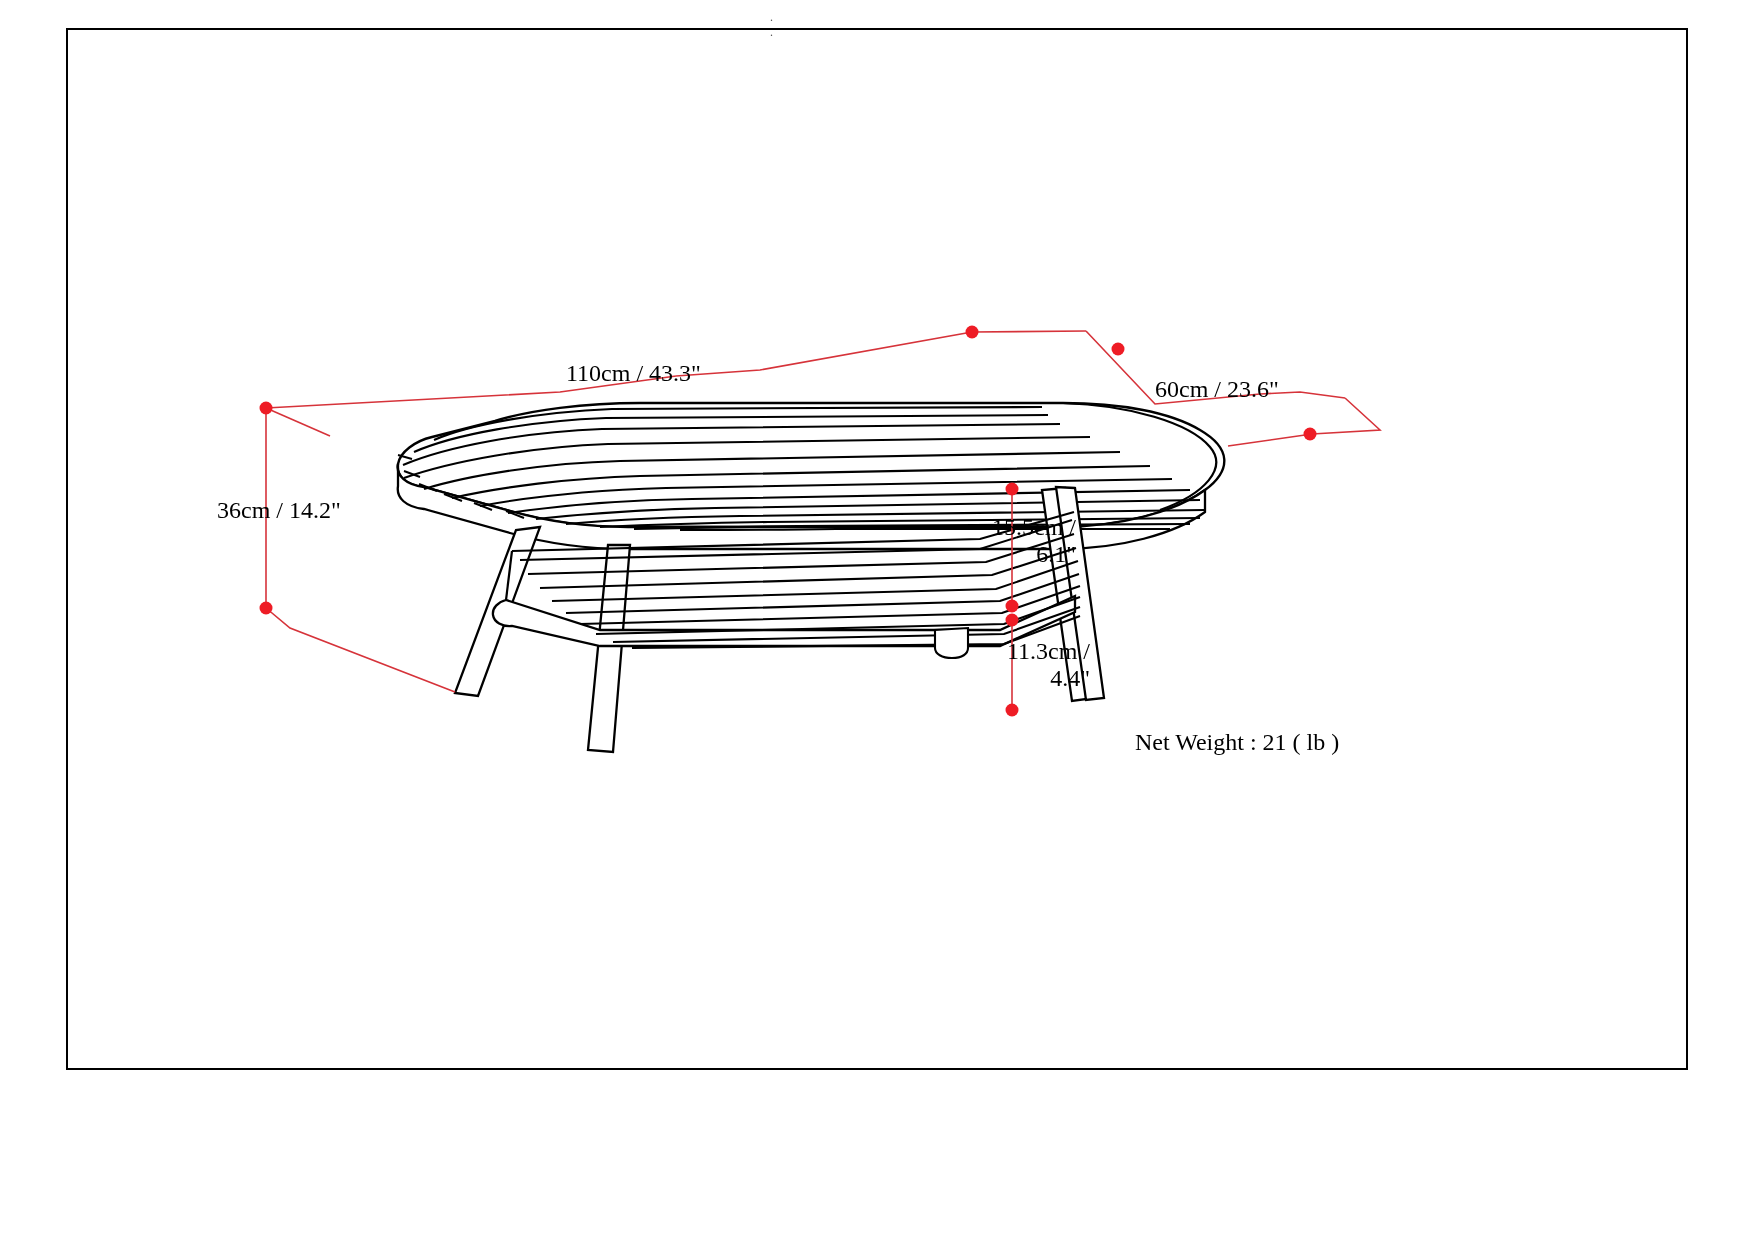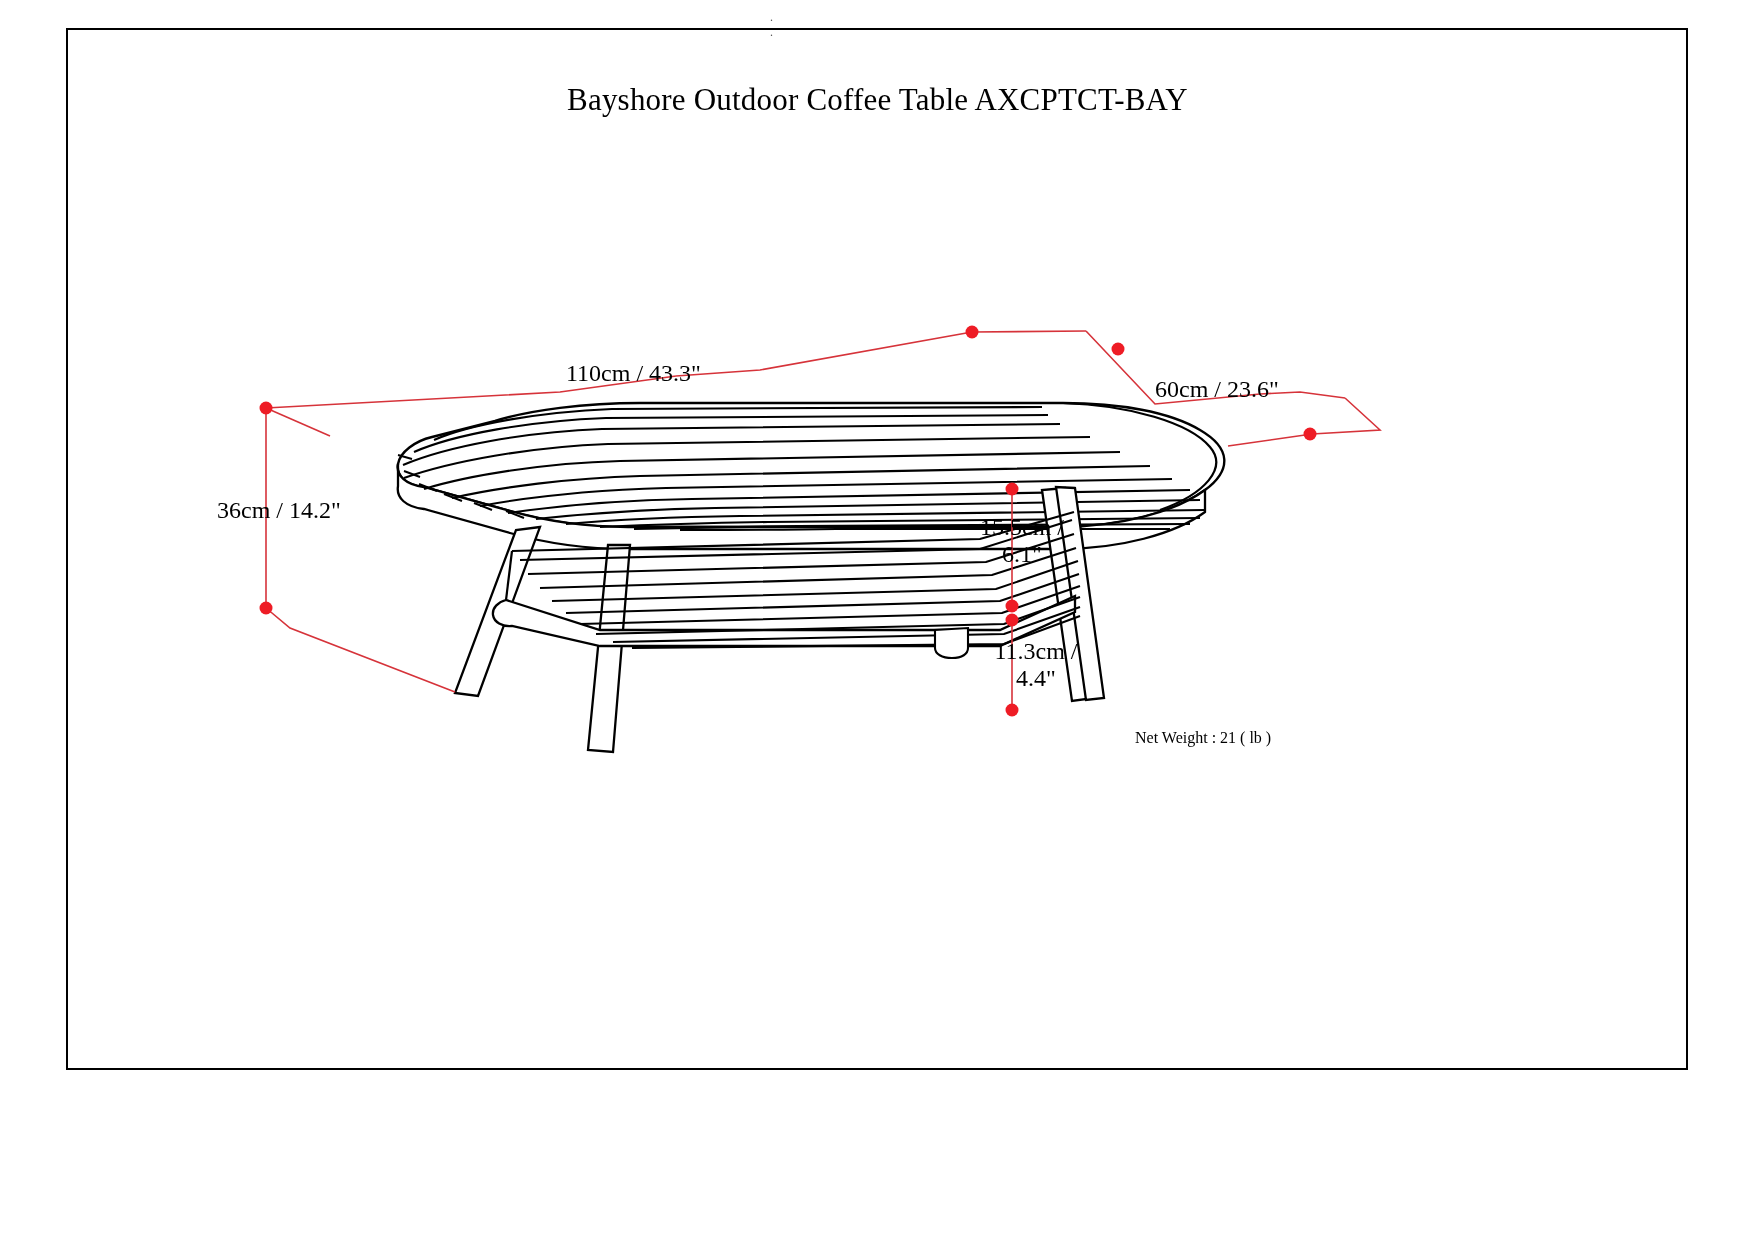--- a/index.html
+++ b/index.html
@@ -51,26 +51,26 @@
     color: #555;
     letter-spacing: 42px;
   }
   .dim-label {
     position: absolute;
     color: #000000;
     font-size: 24px;
     white-space: nowrap;
     line-height: 1.12;
   }
-  .dim-label.center { text-align: center; }
+  .dim-label.center { text-align: right; }
   .netweight {
     position: absolute;
     left: 1135px;
     top: 729px;
-    font-size: 16px;
+    font-size: 24px;
     color: #000000;
     white-space: nowrap;
   }
   svg.art {
     position: absolute;
     left: 0; top: 0;
     width: 1755px;
     height: 1241px;
     pointer-events: none;
   }
@@ -80,21 +80,20 @@
 </style>
 </head>
 <body>
 
 <div id="page">
 
   <div class="page-border"></div>
 
   <div class="tickmarks">. .</div>
 
-  <div class="title">Bayshore Outdoor Coffee Table AXCPTCT-BAY</div>
 
   <svg class="art" viewBox="0 0 1755 1241" xmlns="http://www.w3.org/2000/svg">
 
     <g>
 
       <path class="outline" stroke-width="2.4" fill="#ffffff" d="M 432 437
            C 415 441 400 452 398 464
            C 396 476 406 485 424 487
            L 510 511
            C 545 521 585 527 628 527

